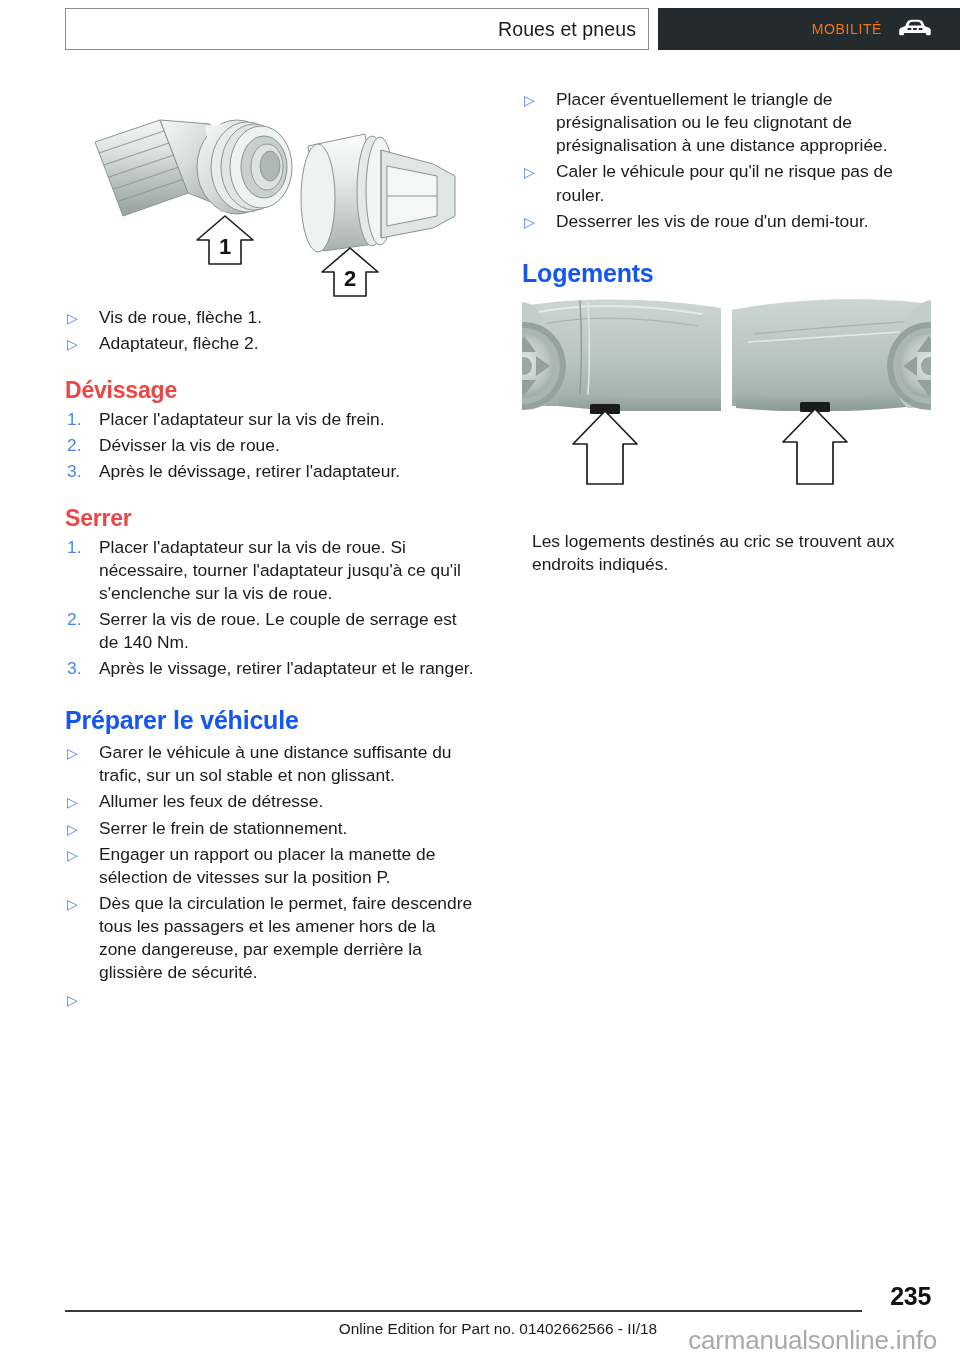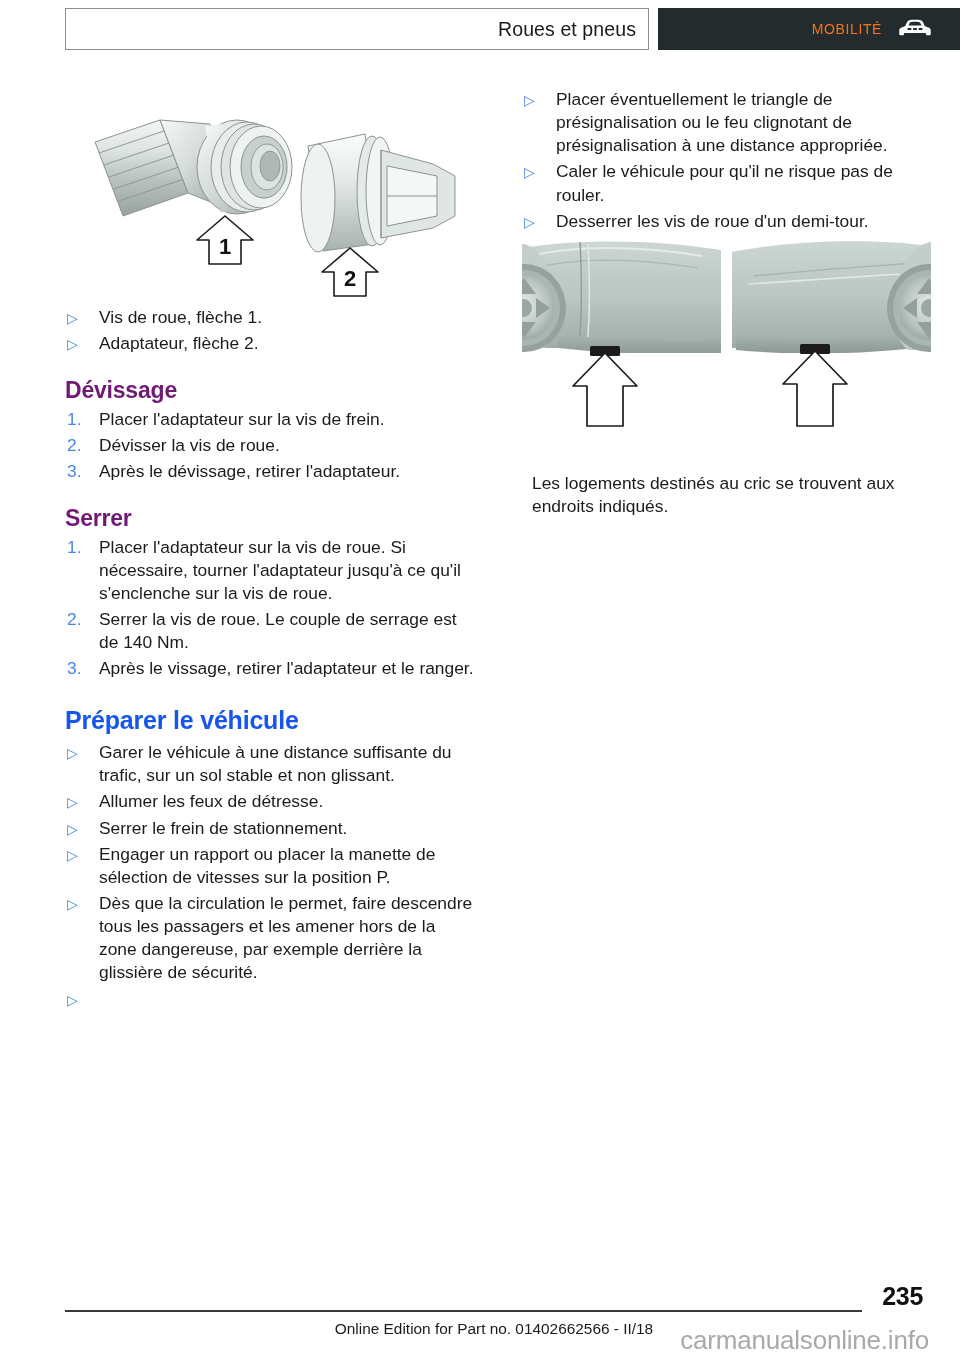--- a/index.html
+++ b/index.html
@@ -72,21 +72,21 @@
     font-size: 25px;
     font-weight: bold;
     color: #1555f0;
     margin: 26px 0 6px 0;
     line-height: 1.15;
     letter-spacing: -0.2px;
   }
   h2.head2 {
     font-size: 23px;
     font-weight: bold;
-    color: #701a75;
+    color: #ef4444;
     margin: 22px 0 4px 0;
     line-height: 1.15;
     letter-spacing: -0.2px;
   }
 
   ul.bullets, ol.steps {
     list-style: none;
     margin: 0; padding: 0;
   }
   ul.bullets > li, ol.steps > li {
@@ -122,21 +122,21 @@
   .caption {
     font-size: 17.4px;
     line-height: 1.33;
     color: #1b1b1b;
     margin: 10px;
   }
 
   
   .footer {
     position: absolute;
-    left: 65px; right: 37px;
+    left: 65px; right: 29px;
     bottom: 0;
     height: 90px;
   }
   .footer-rule {
     position: absolute;
     left: 0; top: 38px;
     width: 797px;
     border-top: 2px solid #3a3a3a;
   }
   .footer-pageno {
@@ -336,20 +336,21 @@
       <li>
         <span class="marker">▷</span>
         <span>Caler le véhicule pour qu'il ne risque pas de rouler.</span>
       </li>
       <li>
         <span class="marker">▷</span>
         <span>Desserrer les vis de roue d'un demi-tour.</span>
       </li>
     </ul>
 
+    <h1 class="head1">Logements</h1>
 
     <div>
       <svg class="fig-jack" viewBox="0 0 409 222" aria-hidden="true">
         <defs>
           <linearGradient id="gBody" x1="0" y1="0" x2="0" y2="1">
             <stop offset="0%" stop-color="#ccd6d2"></stop>
             <stop offset="55%" stop-color="#b9c5c1"></stop>
             <stop offset="100%" stop-color="#9fada9"></stop>
           </linearGradient>
           <linearGradient id="gSill" x1="0" y1="0" x2="0" y2="1">

